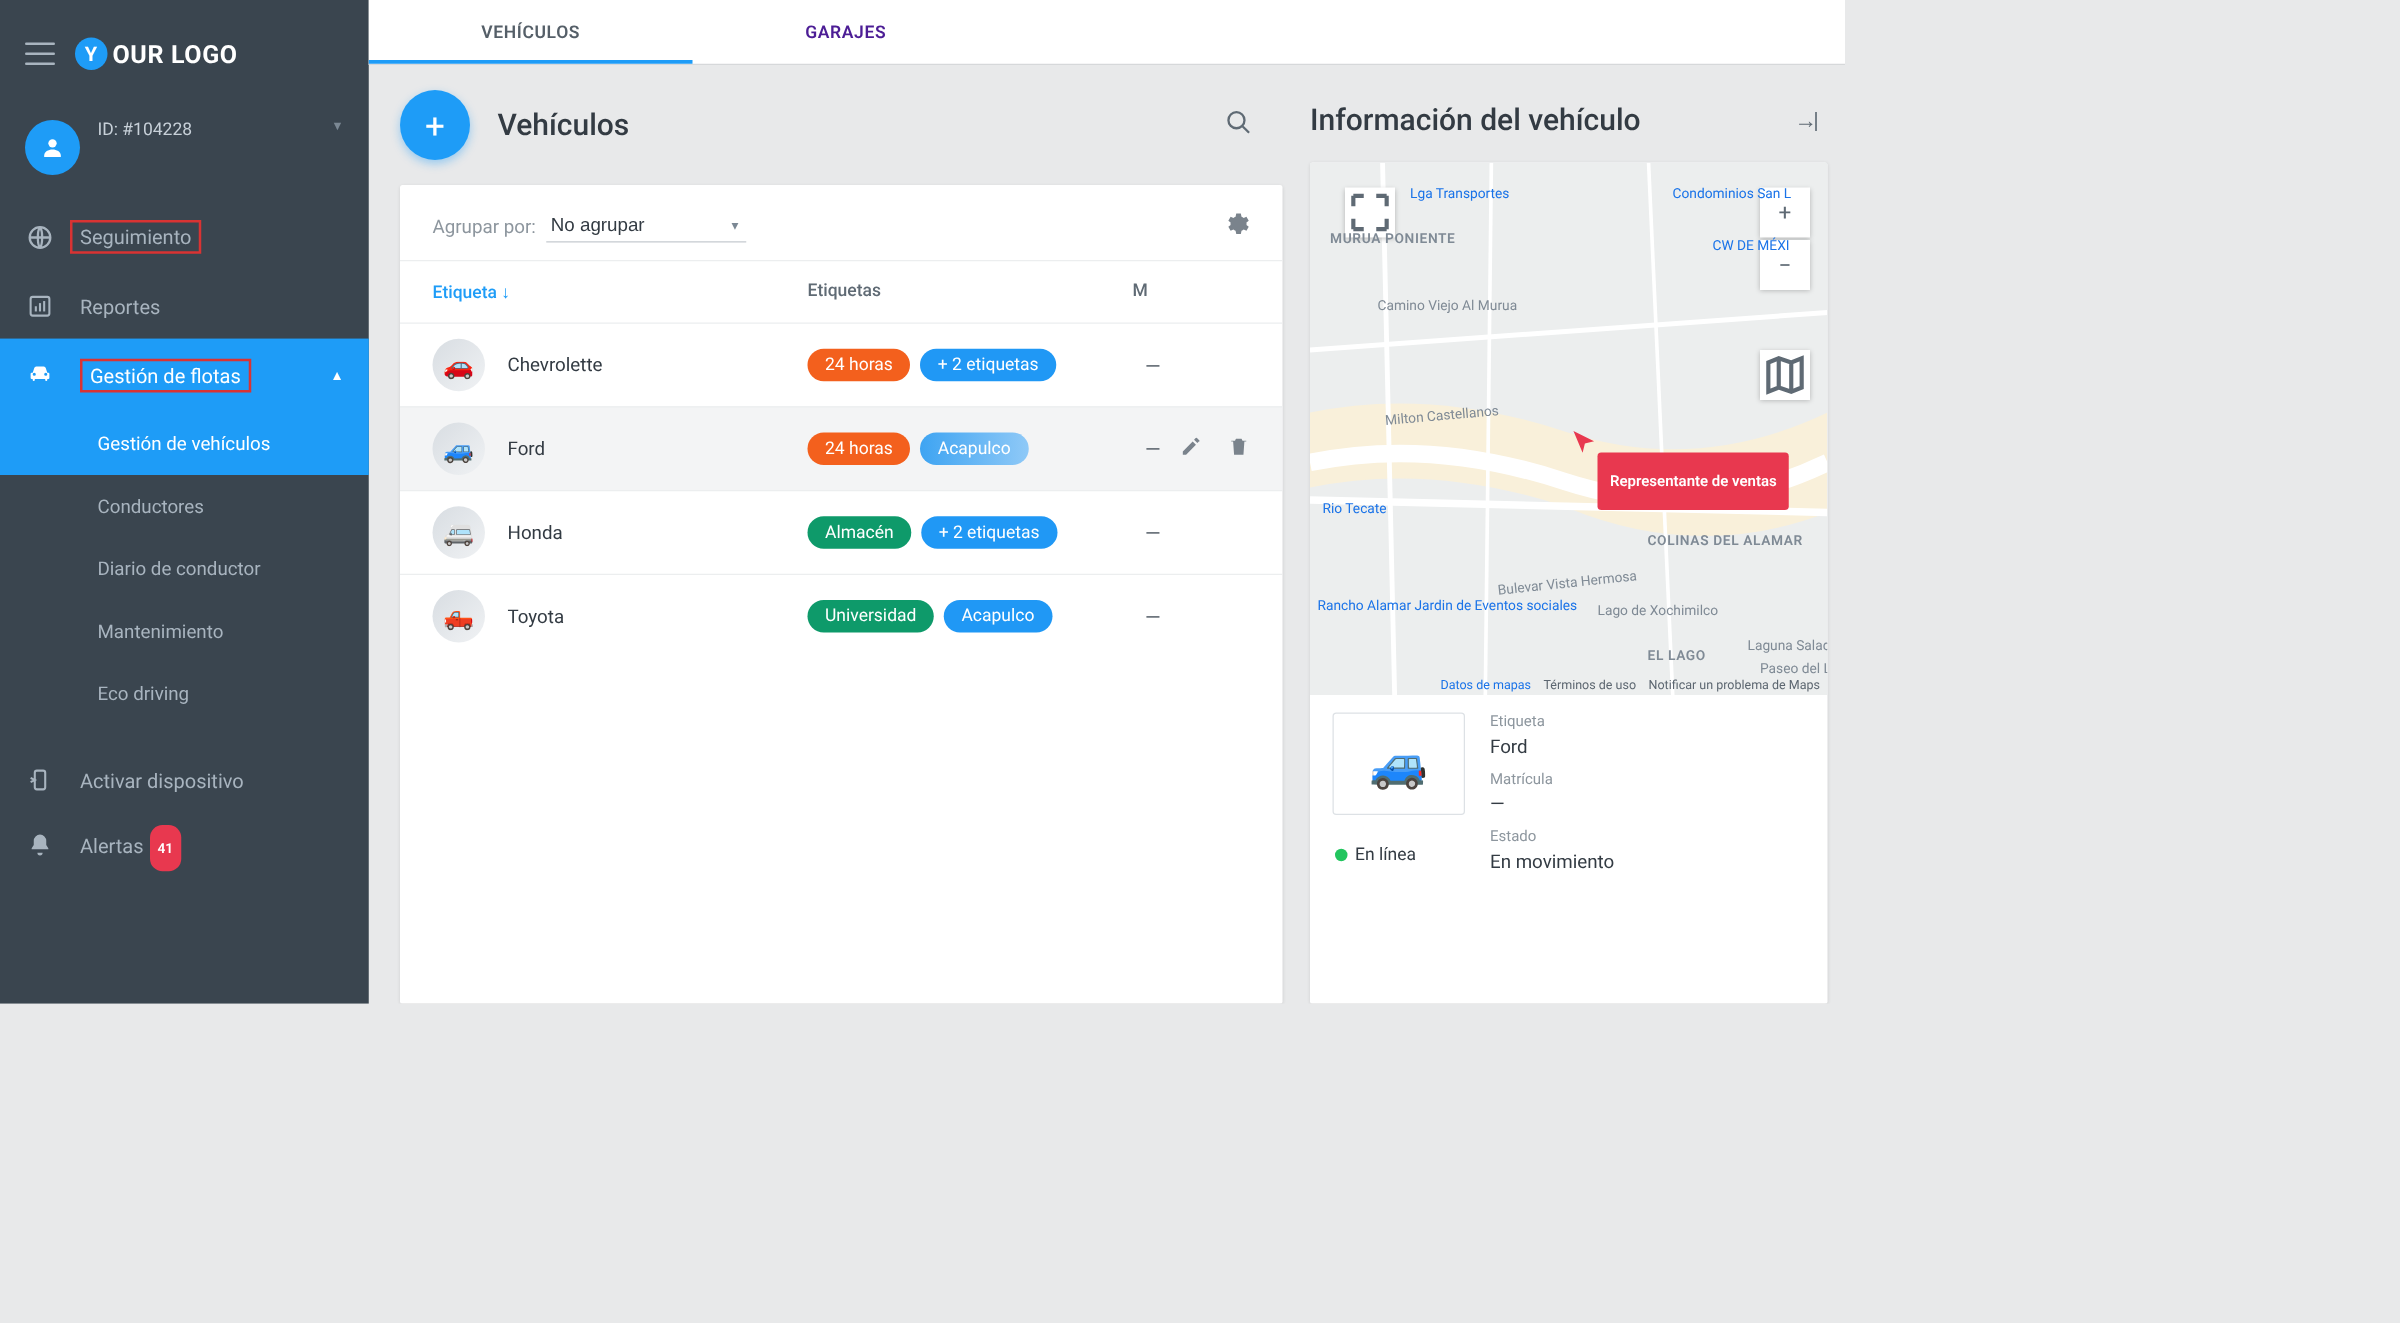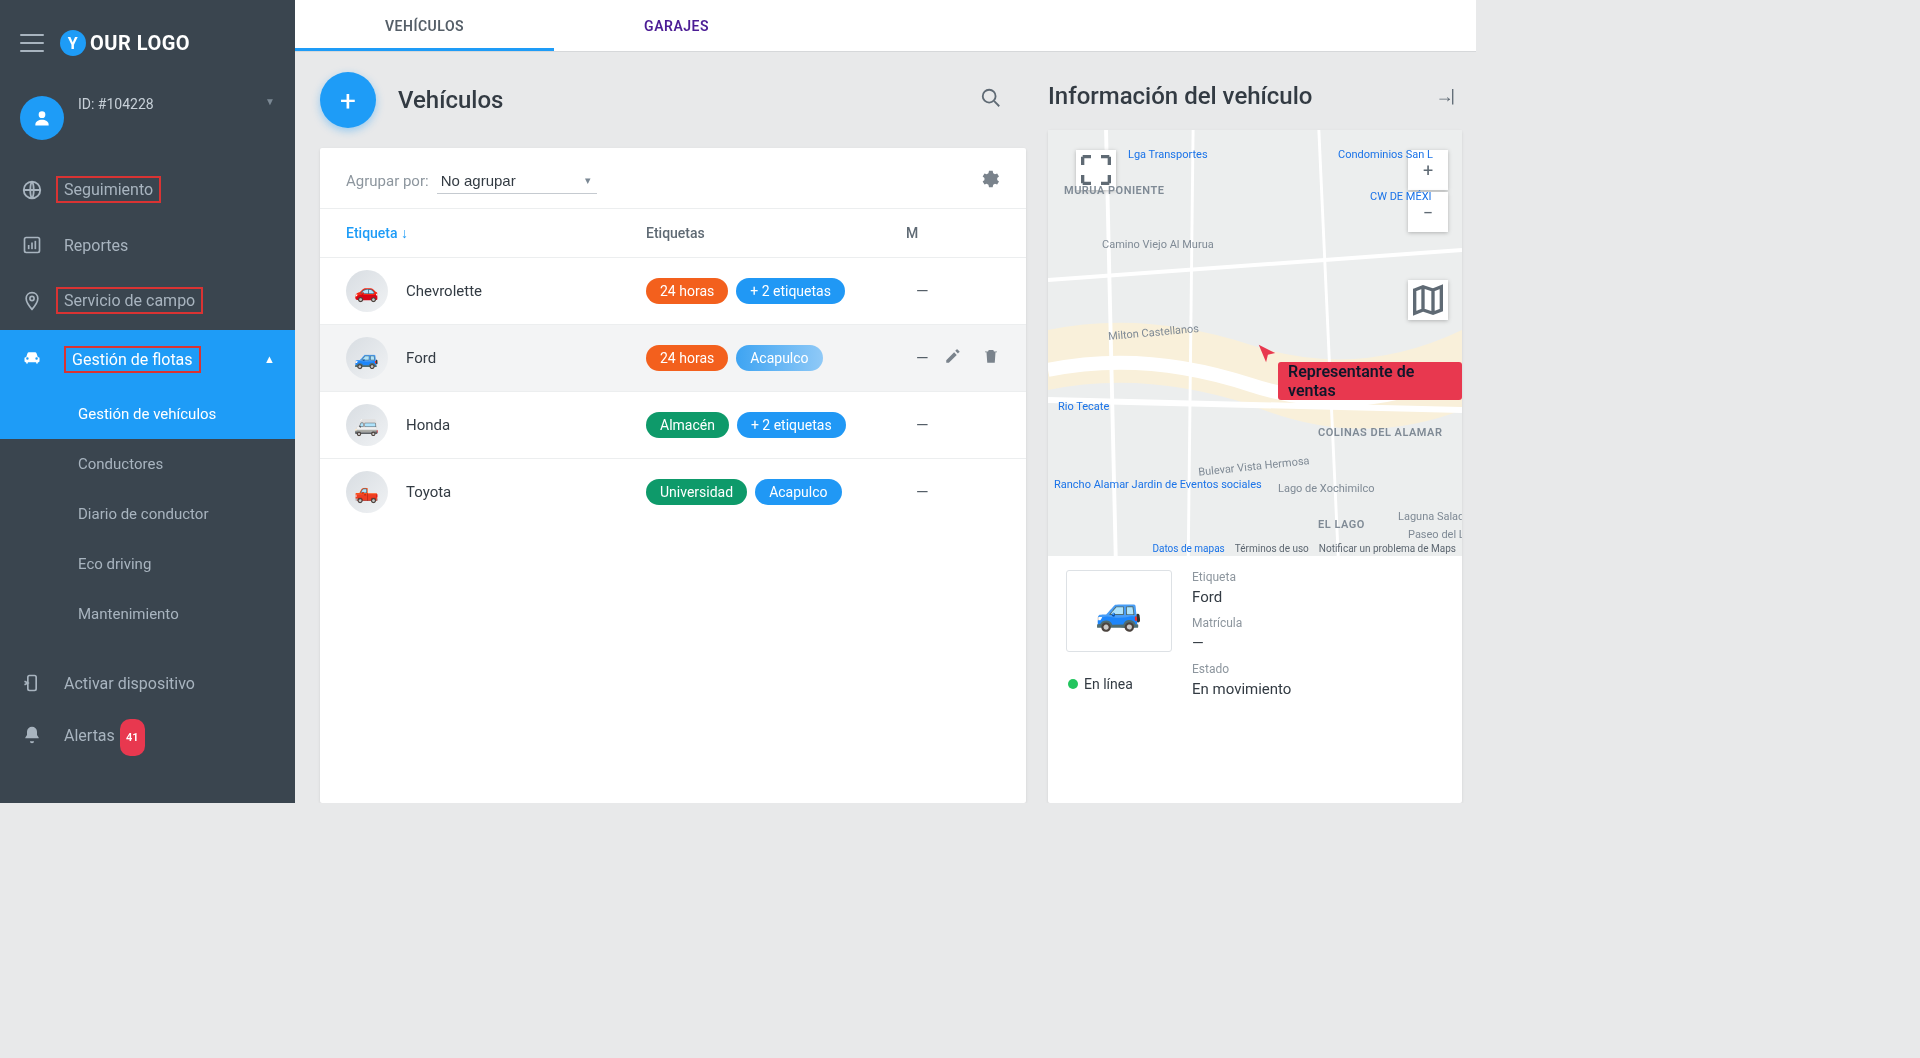--- a/index.html
+++ b/index.html
@@ -66,21 +66,21 @@
 .map-card { background: #fff; border-radius: 2px; box-shadow: 0 1px 3px rgba(0,0,0,0.1); flex: 1; display: flex; flex-direction: column; overflow: hidden; }
 .map-area { height: 426px; position: relative; background: #e8ebec; overflow: hidden; }
 .map-area svg { width: 100%; height: 100%; }
 .map-ctrl { position: absolute; background: #fff; box-shadow: 0 1px 4px rgba(0,0,0,0.25); width: 40px; height: 40px; display: flex; align-items: center; justify-content: center; font-size: 18px; color: #5f6a74; cursor: pointer; }
 .map-ctrl.full { top: 20px; left: 28px; }
 .map-ctrl.zoomin { top: 20px; right: 14px; }
 .map-ctrl.zoomout { top: 62px; right: 14px; }
 .map-ctrl.layer { top: 150px; right: 14px; }
 .map-marker { position: absolute; top: 212px; left: 208px; }
 .map-marker svg { width: 22px; height: 22px; }
-.map-badge { position: absolute; top: 232px; left: 230px; background: #e8384f; color: #0f172a; font-size: 16px; padding: 0 10px; border-radius: 3px; font-weight: 600; }
+.map-badge { position: absolute; top: 232px; left: 230px; background: #e8384f; color: #ffffff; font-size: 12px; padding: 16px 10px; border-radius: 3px; font-weight: 600; }
 .map-labels { position: absolute; inset: 0; pointer-events: none; font-size: 11px; color: #7f8a95; }
 .map-labels div { position: absolute; white-space: nowrap; }
 .map-footer { position: absolute; bottom: 2px; right: 6px; font-size: 10px; color: #5c6670; display: flex; gap: 10px; }
 .map-footer a { color: #1a73e8; text-decoration: none; }
 .info-block { padding: 14px 18px; display: flex; gap: 20px; overflow: hidden; }
 .info-thumb { width: 106px; height: 82px; border: 1px solid #dde1e5; border-radius: 3px; display: flex; align-items: center; justify-content: center; font-size: 38px; }
 .info-fields { display: flex; flex-direction: column; gap: 4px; }
 .info-key { font-size: 12px; color: #8d969e; }
 .info-val { font-size: 15px; color: #333b43; margin-bottom: 6px; }
 .status-line { position: absolute; left: 20px; top: 120px; display: flex; align-items: center; gap: 6px; font-size: 14px; color: #333b43; }
@@ -127,44 +127,35 @@
       <span class="icon">
           <svg width="20" height="20" viewBox="0 0 24 24" fill="#a8b4bf">
             <rect x="3" y="3" width="18" height="18" rx="2" fill="none" stroke="#a8b4bf" stroke-width="2"></rect>
             <rect x="7" y="12" width="2" height="5"></rect>
             <rect x="11" y="9" width="2" height="8"></rect>
             <rect x="15" y="7" width="2" height="10"></rect>
           </svg>
         </span>
       <span class="nav-label">Reportes</span>
     </div>
-    <div class="nav-item highlighted">
-      <span class="icon">
-          <svg width="20" height="22" viewBox="0 0 24 24" fill="none" stroke="#a8b4bf" stroke-width="2">
-            <path d="M12 2C8 2 5 5 5 9c0 5 7 13 7 13s7-8 7-13c0-4-3-7-7-7z"></path>
-            <circle cx="12" cy="9" r="2.5"></circle>
-          </svg>
-        </span>
-      <span class="nav-label">Servicio de campo</span>
-    </div>
 
     <div class="flota-group">
       <div class="flota-header">
         <span class="icon"><svg width="24" height="20" viewBox="0 0 24 24" fill="#fff">
               <path d="M5 11l1.5-4.5A2 2 0 018.4 5h7.2a2 2 0 011.9 1.5L19 11h1a1 1 0 011 1v4a1 1 0 01-1 1h-1v1a1 1 0 01-2 0v-1H7v1a1 1 0 01-2 0v-1H4a1 1 0 01-1-1v-4a1 1 0 011-1h1zm1.5 3a1.5 1.5 0 100-3 1.5 1.5 0 000 3zm11 0a1.5 1.5 0 100-3 1.5 1.5 0 000 3z"></path>
             </svg></span>
         <span class="nav-label">Gestión de flotas</span>
         <span class="expand-icon">▲</span>
       </div>
       <div class="nav-sub active">Gestión de vehículos</div>
     </div>
     <div class="nav-sub">Conductores</div>
     <div class="nav-sub">Diario de conductor</div>
+    <div class="nav-sub">Mantenimiento</div>
     <div class="nav-sub">Eco driving</div>
-    <div class="nav-sub">Mantenimiento</div>
 
     <div style="height:18px"></div>
     <div class="nav-item">
       <span class="icon">
           <svg width="20" height="20" viewBox="0 0 24 24" fill="none" stroke="#a8b4bf" stroke-width="2">
             <rect x="7" y="3" width="10" height="18" rx="2"></rect>
             <path d="M3 10l4 2-4 2"></path>
           </svg>
         </span>
       <span class="nav-label">Activar dispositivo</span>

